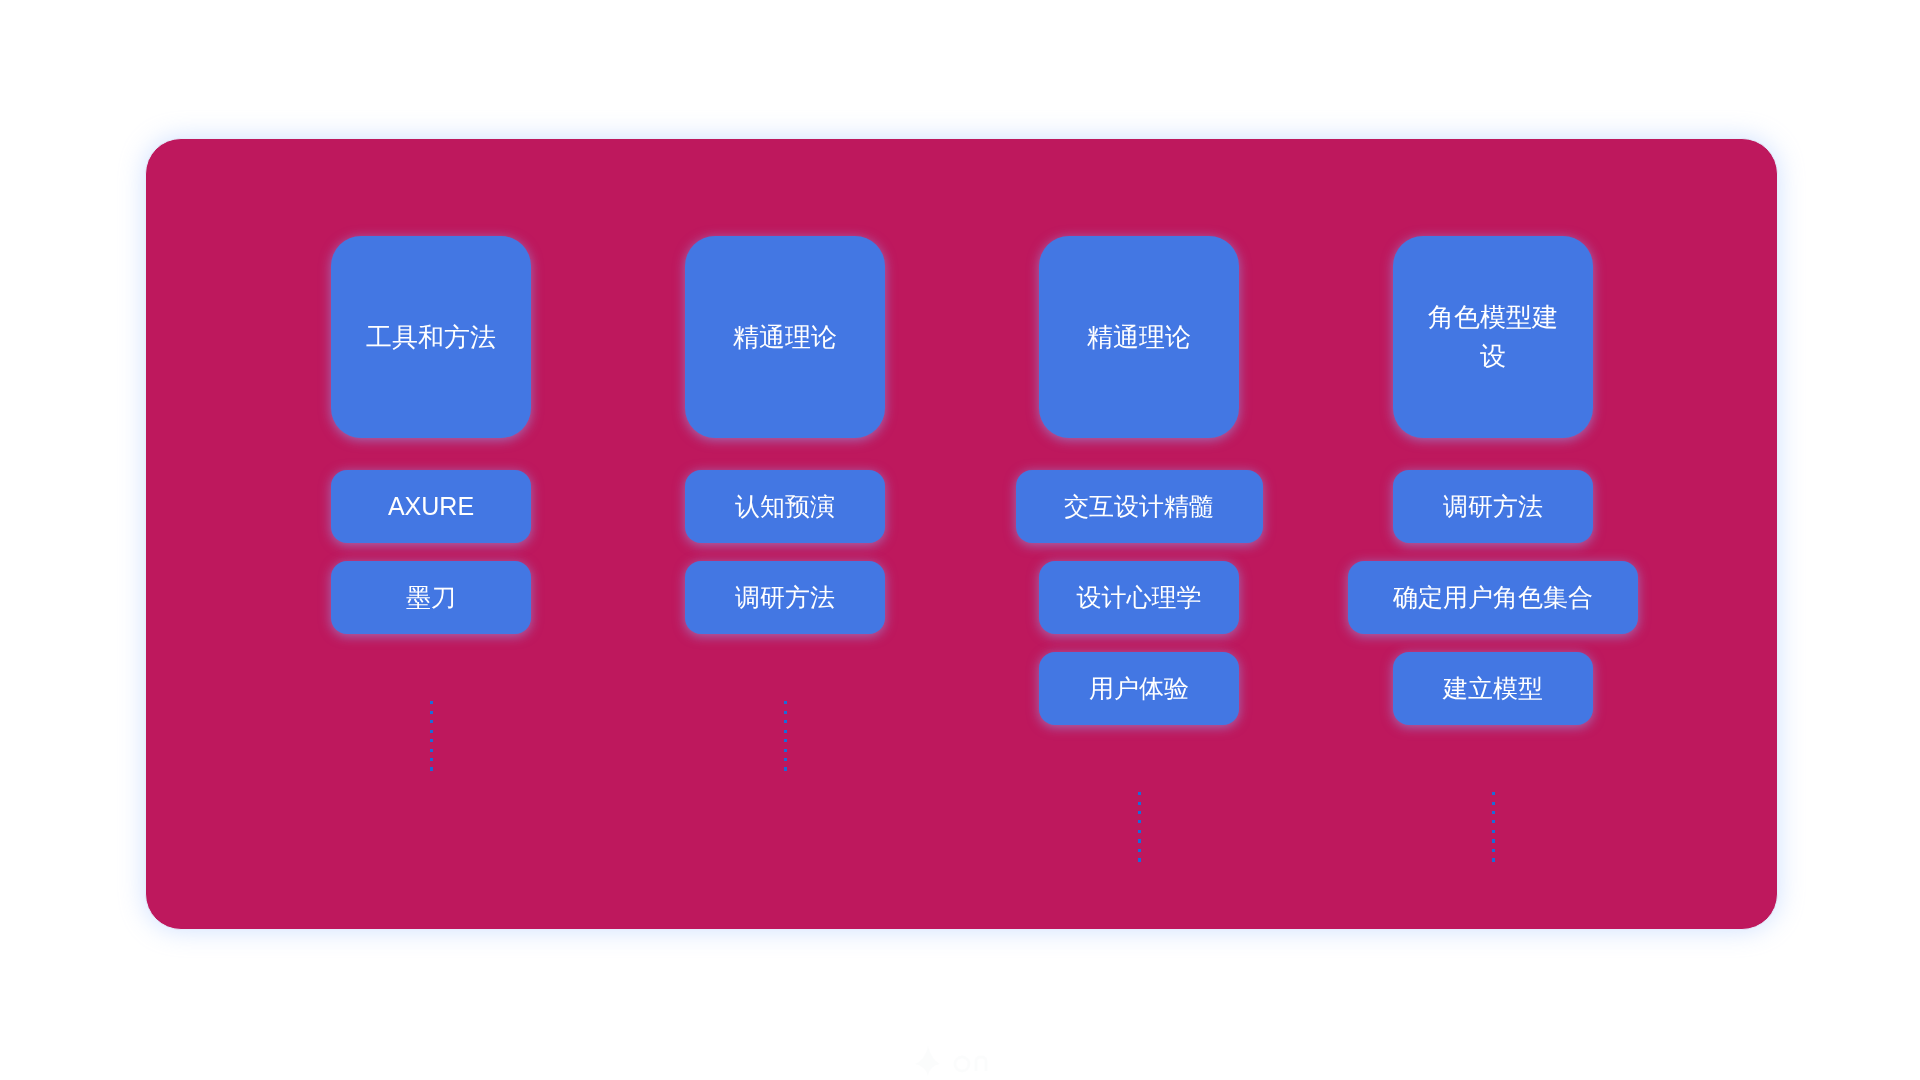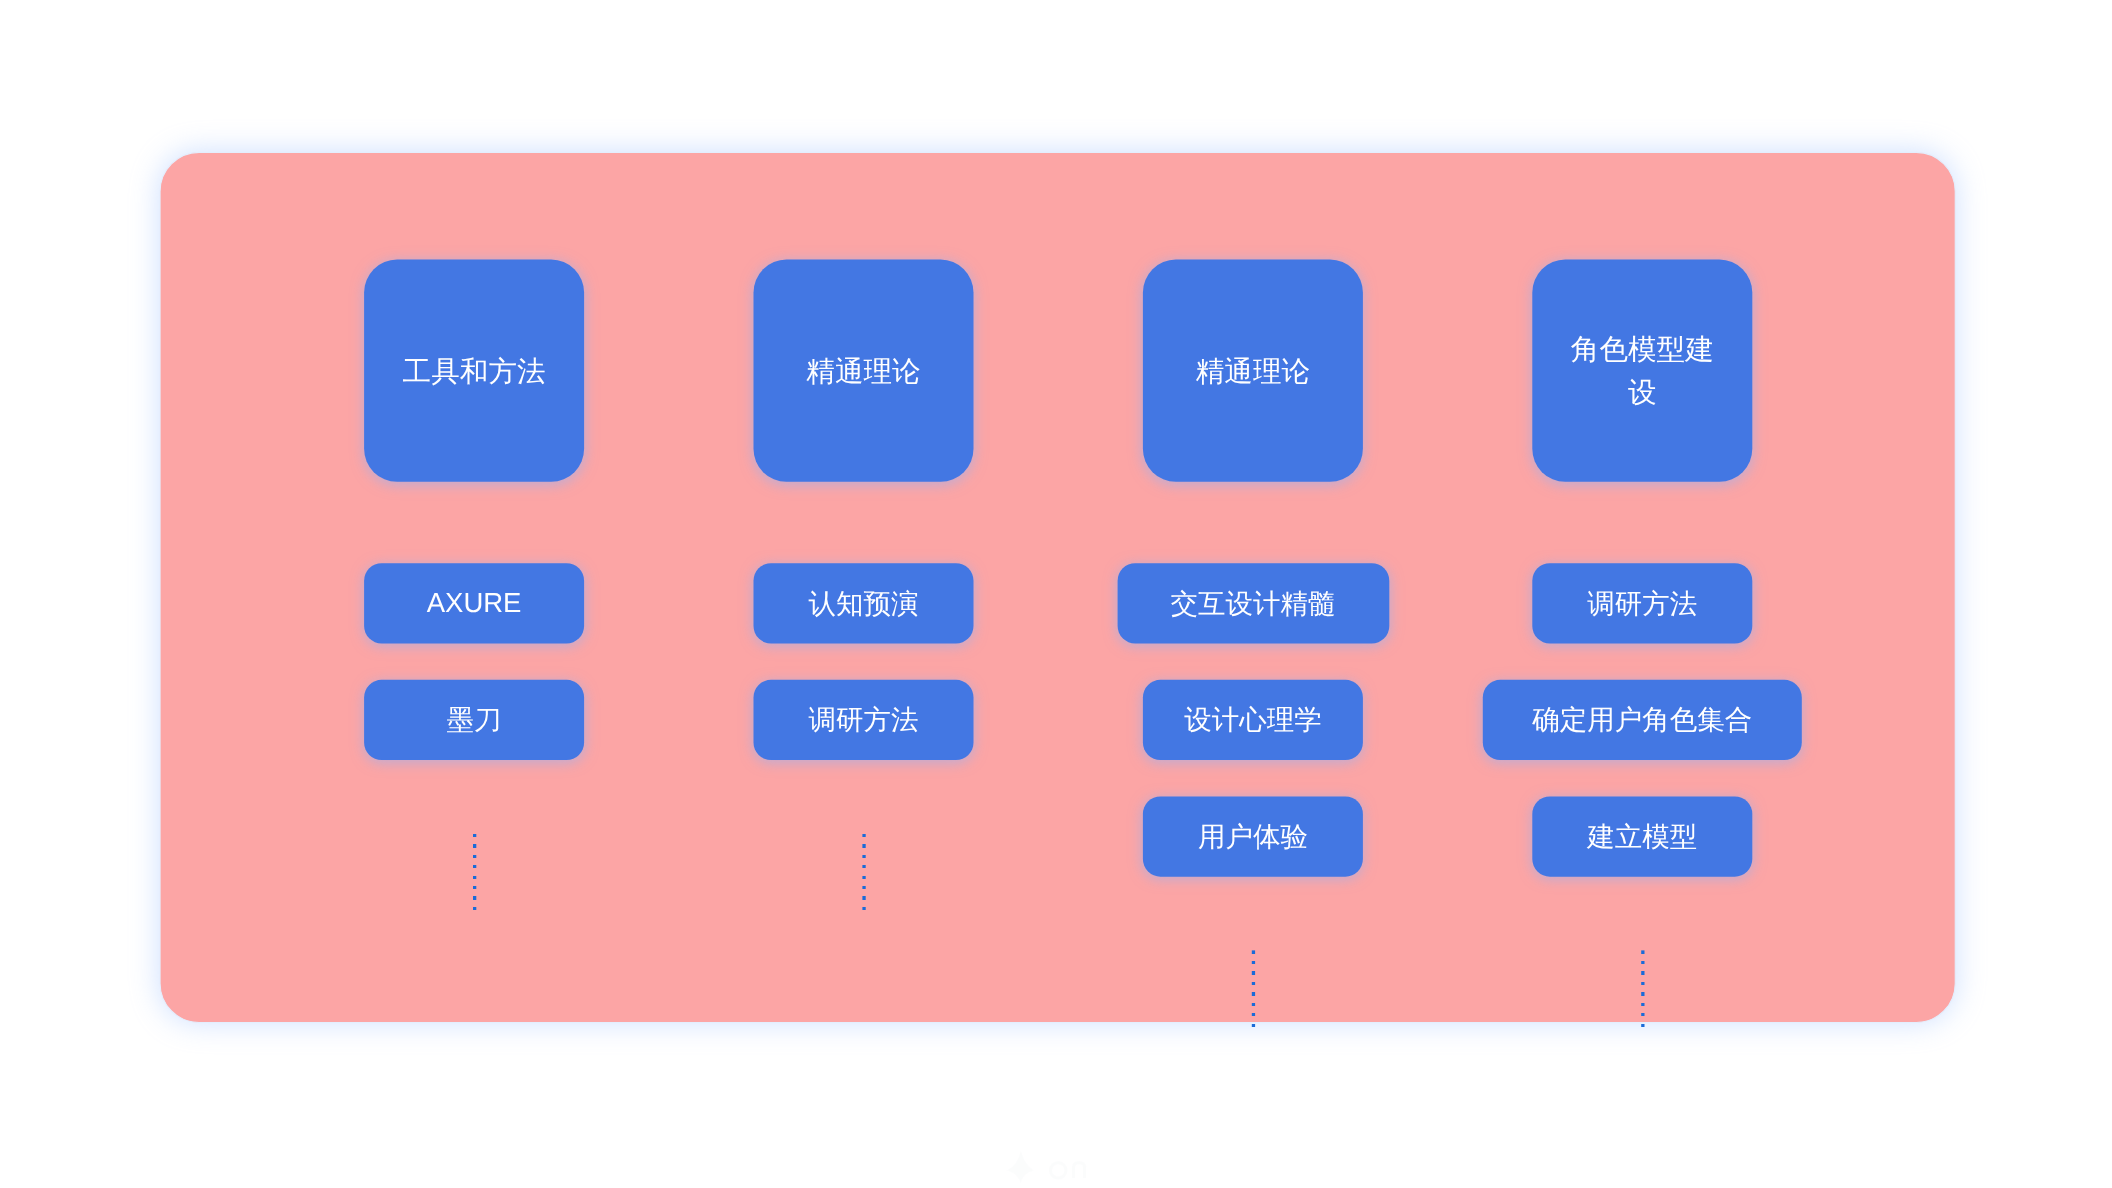--- a/index.html
+++ b/index.html
@@ -15,21 +15,21 @@
   body{
     background:#ffffff;
     font-family:"Liberation Sans","DejaVu Sans",sans-serif;
     position:relative;
     overflow:hidden;
   }
   .card{
     position:absolute;
     left:145px; top:138px;
     width:1633px; height:792px;
-    background:#fca5a5;
+    background:#be185d;
     border:1px solid var(--card-border);
     border-radius:36px;
     box-shadow:0 0 26px var(--card-glow);
   }
   .columns{
     display:flex;
     gap:34px;
     padding:97px 0 0 125px;
   }
   .column{
@@ -52,22 +52,22 @@
     width:200px; height:202px;
     border-radius:30px;
     font-size:26px;
     line-height:1.5;
     padding:0 27px;
   }
   .items{
     display:flex;
     flex-direction:column;
     align-items:center;
-    gap:33px;
-    margin-top:74px;
+    gap:18px;
+    margin-top:32px;
   }
   .tile.item{
     width:200px; height:73px;
     border-radius:16px;
     font-size:25px;
     white-space:nowrap;
   }
   .tile.item.w290{width:290px;}
   .tile.item.w247{width:247px;}
   .dots{

